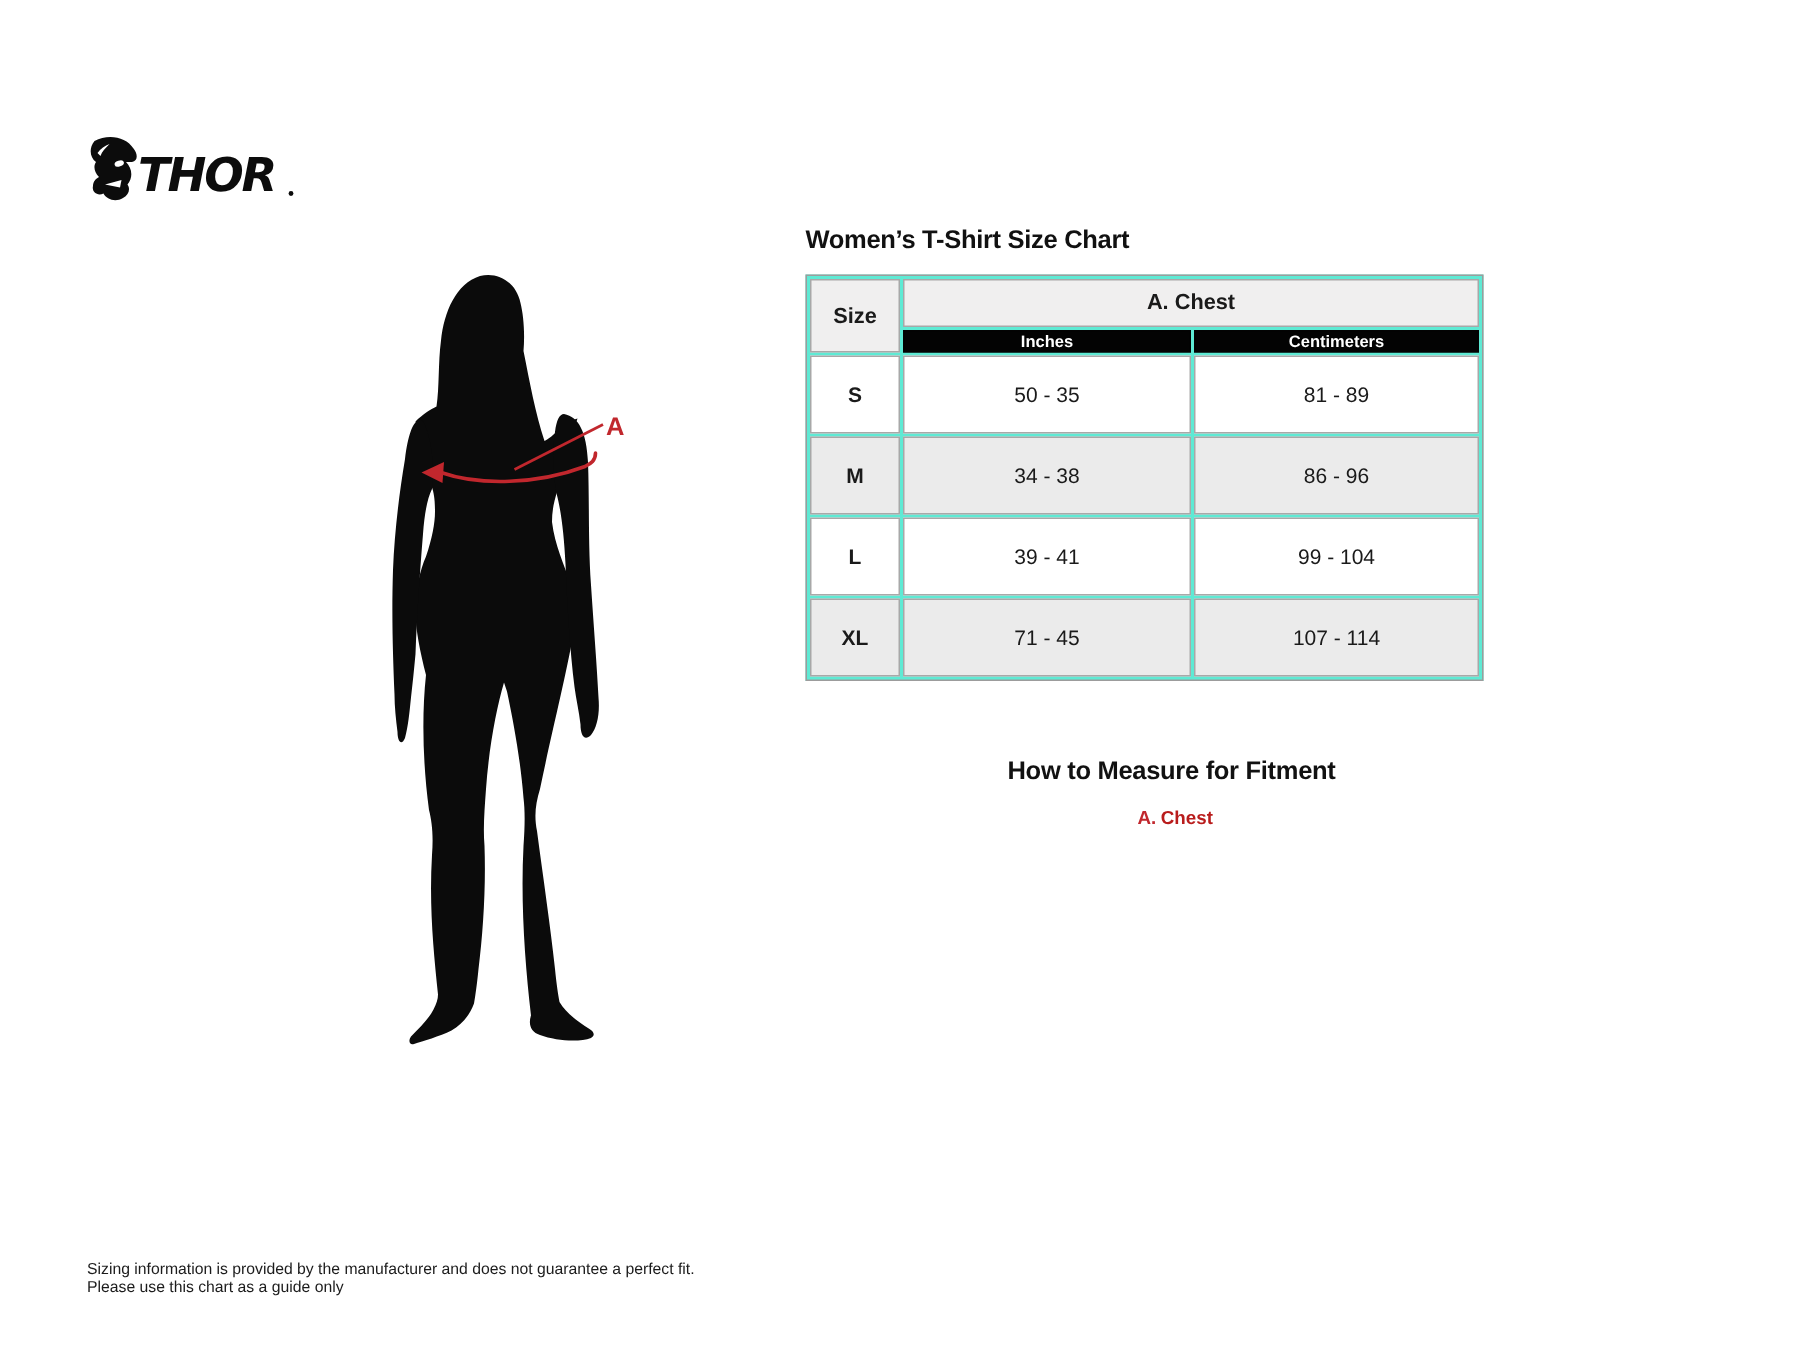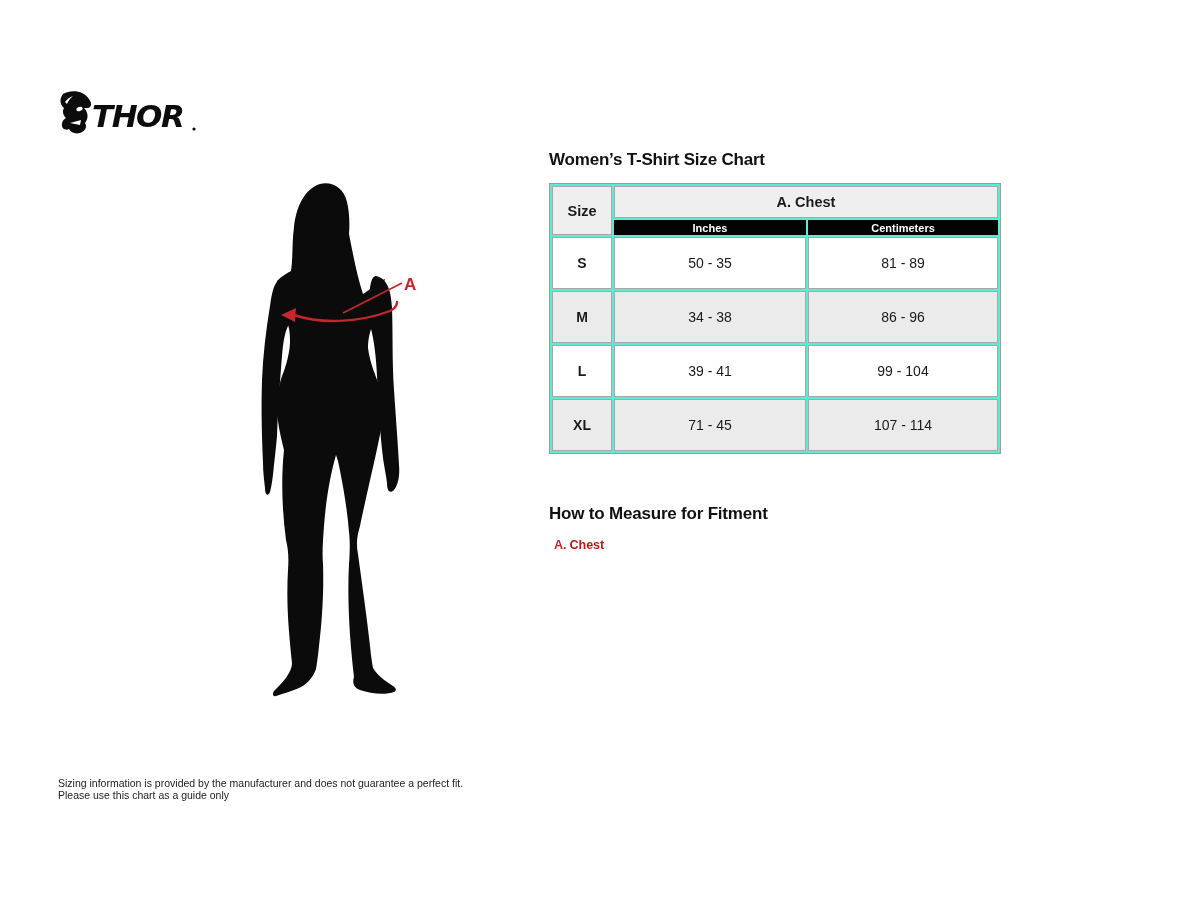--- a/index.html
+++ b/index.html
@@ -12,21 +12,21 @@
     overflow: hidden;
   }
 
   
   .logo { position: absolute; left: 56px; top: 58px; margin-top: 32px; }
 
   
   .figure { position: absolute; left: 250px; top: 180px; }
 
   
-  .chart-col { position: absolute; left: 549px; top: 150px; width: 488px; }
+  .chart-col { position: absolute; left: 537px; top: 150px; width: 488px; }
   .section-title {
     font-size: 17px;
     font-weight: 700;
     letter-spacing: -0.2px;
     color: #111;
   }
   table.size-table {
     margin-top: 13px;
     width: 452px;
     border: 1px solid #9c9c9c;
@@ -56,31 +56,31 @@
     color: #ffffff;
     font-size: 11px;
     font-weight: 700;
     height: 15px;
   }
   .size-table tbody td { height: 52px; background: #ffffff; }
   .size-table tbody tr:nth-child(even) td { background: #ebebeb; }
   .size-table tbody td.size-cell { font-weight: 700; }
 
   
-  .howto { margin-top: 50px; }
+  .howto { margin-top: 50px; text-align: center; }
   .measure-key-line { margin-top: 14px; margin-left: 5px; font-size: 12.5px; font-weight: 700; }
   .measure-key { color: #c1272d; }
   .measure-name { color: #b91c1c; margin-left: 3px; }
   .measure-instruction { margin-top: 4px; margin-left: 5px; font-size: 13px; font-weight: 400; color: #222; }
 
   
   .footer {
     position: absolute;
     left: 58px;
-    top: 777px;
+    top: 840px;
     font-size: 10.5px;
     line-height: 12px;
     color: #1c1c1c;
   }
 
   .logo-word { font-family: "DejaVu Sans", sans-serif; font-weight: 700; font-style: italic; }
   .fig-label { font-family: "Liberation Sans", sans-serif; font-weight: 700; }
 </style>
 </head>
 <body>

